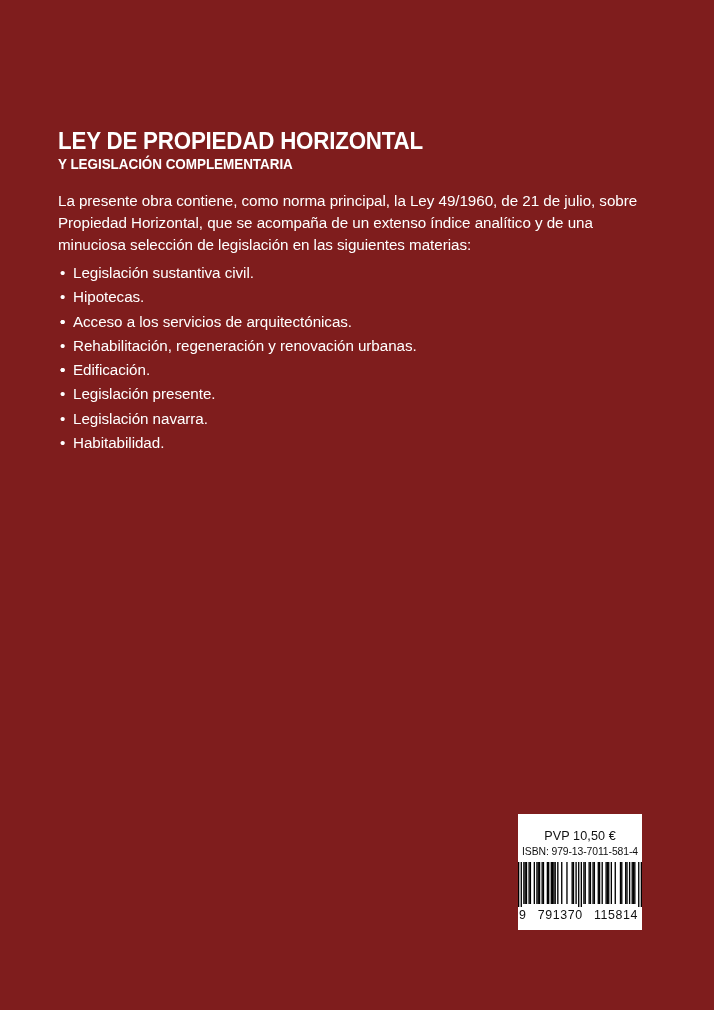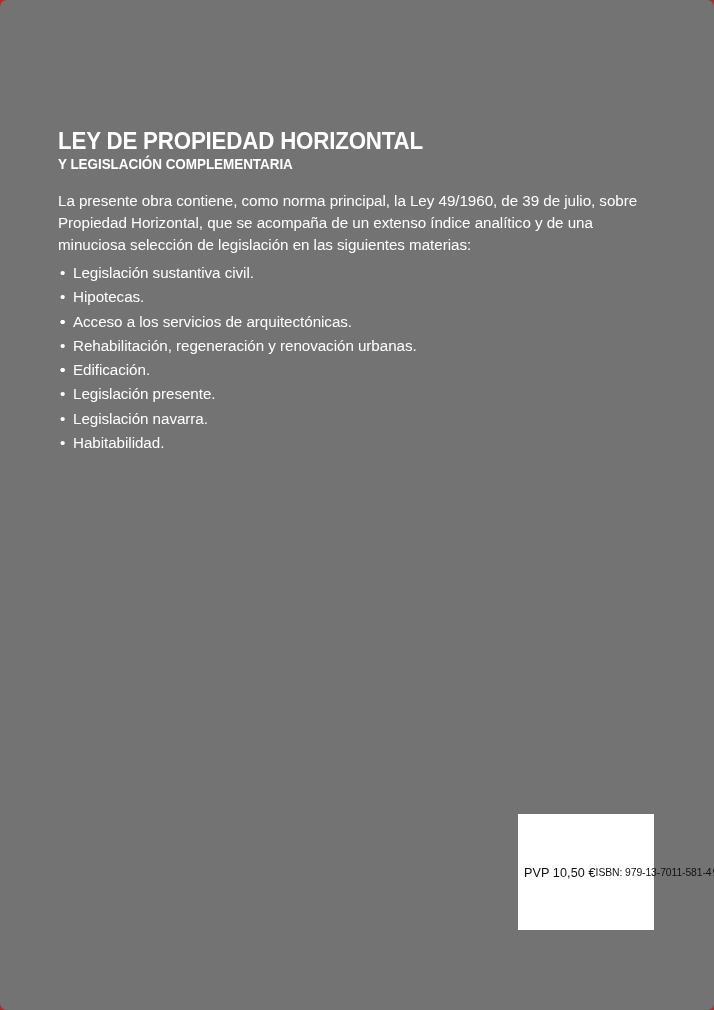--- a/index.html
+++ b/index.html
@@ -13,22 +13,21 @@
     background: #A63030;
     font-family: "Liberation Sans", sans-serif;
     -webkit-font-smoothing: antialiased;
     overflow: hidden;
     position: relative;
   }
 
   .back-cover {
     position: absolute;
     inset: 0;
-    background: #737373;
-    border-radius: 7px;
+    background: #7f1d1d;
   }
 
   
   .title-block {
     position: absolute;
     left: 58px;
     top: 128px;
     width: 600px;
   }
   .book-title {
@@ -93,27 +92,27 @@
     color: #FFFFFF;
     font-size: 15.2px;
     line-height: 24.3px;
   }
 
   
   .barcode-card {
     position: absolute;
     left: 518px;
     top: 814px;
-    width: 136px;
+    width: 124px;
     height: 116px;
     background: #FFFFFF;
     box-sizing: border-box;
-    padding: 5px 6px 4px 6px;
+    padding: 14px 6px 4px 6px;
     display: flex;
-    flex-direction: row;
+    flex-direction: column;
     align-items: center;
   }
   .price-line {
     color: #111111;
     font-size: 12.6px;
     line-height: 16px;
     letter-spacing: 0.1px;
     white-space: nowrap;
   }
   .isbn-line {
@@ -155,21 +154,21 @@
 </head>
 <body>
 
 <div class="back-cover">
 
   <div class="title-block">
     <h1 class="book-title">LEY DE PROPIEDAD HORIZONTAL</h1>
     <h2 class="book-subtitle">Y LEGISLACIÓN COMPLEMENTARIA</h2>
   </div>
 
-  <p class="intro">La presente obra contiene, como norma principal, la Ley 49/1960, de 39 de julio, sobre Propiedad Horizontal, que se acompaña de un extenso índice analítico y de una minuciosa selección de legislación en las siguientes materias:</p>
+  <p class="intro">La presente obra contiene, como norma principal, la Ley 49/1960, de 21 de julio, sobre Propiedad Horizontal, que se acompaña de un extenso índice analítico y de una minuciosa selección de legislación en las siguientes materias:</p>
 
   <ul class="topic-list">
       <li class="topic-item"><span class="topic-bullet">•</span><span>Legislación sustantiva civil.</span></li>
       <li class="topic-item"><span class="topic-bullet">•</span><span>Hipotecas.</span></li>
       <li class="topic-item"><span class="topic-bullet">•</span></li>
       <li class="topic-item"><span class="topic-bullet">•</span><span>Acceso a los servicios de arquitectónicas.</span></li>
       <li class="topic-item"><span class="topic-bullet">•</span><span>Rehabilitación, regeneración y renovación urbanas.</span></li>
       <li class="topic-item"><span class="topic-bullet">•</span></li>
       <li class="topic-item"><span class="topic-bullet">•</span><span>Edificación.</span></li>
       <li class="topic-item"><span class="topic-bullet">•</span><span>Legislación presente.</span></li>

